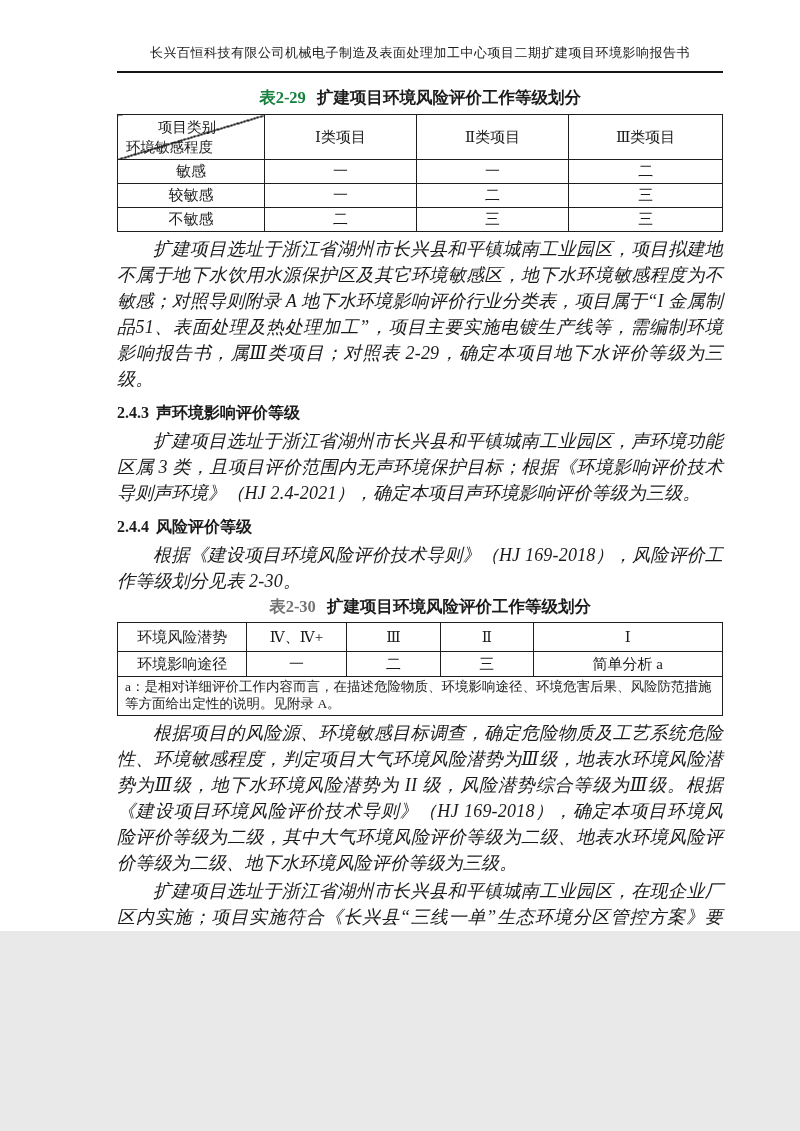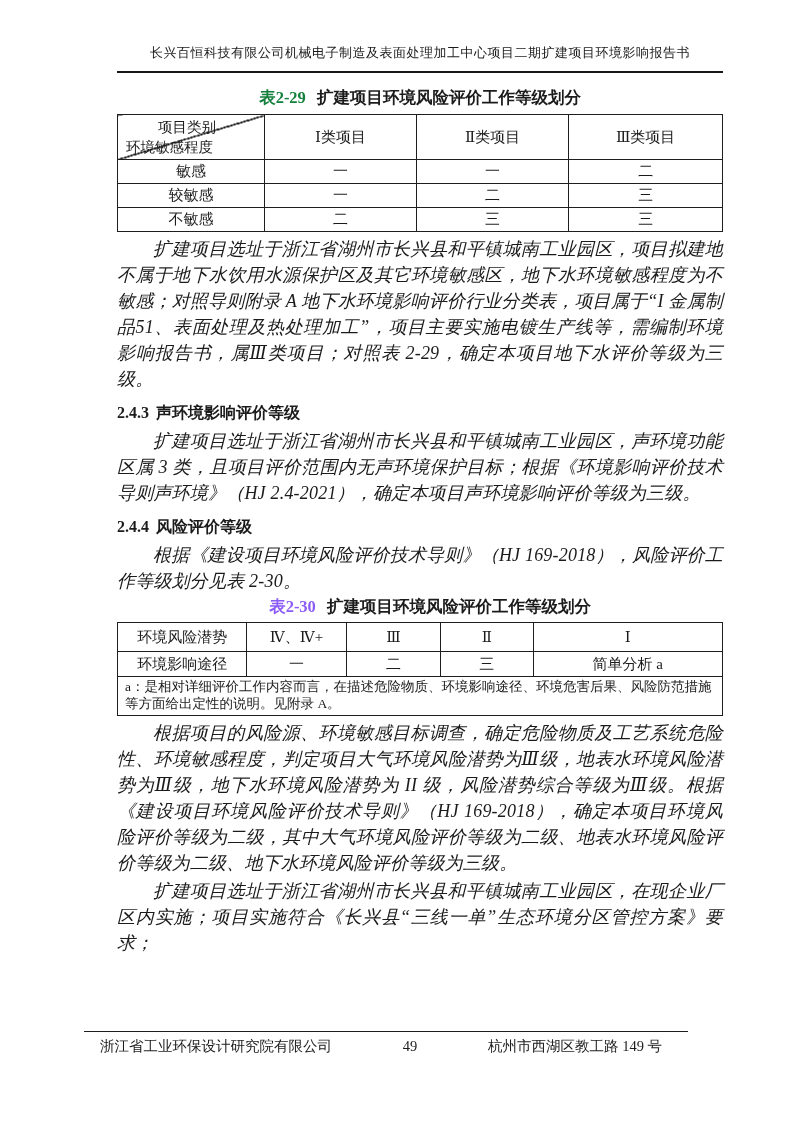--- a/index.html
+++ b/index.html
@@ -1,19 +1,19 @@
 <!DOCTYPE html>
 <html><head>
 <meta charset="utf-8">
 <style>
   * { margin:0; padding:0; box-sizing:border-box; }
   html, body { background:#e9e9e9; }
   body { font-family:"Liberation Serif","DejaVu Serif",serif; color:#1b1b1b; }
   .page {
-    position:relative; width:800px; height:1131px; margin:0 auto;
+    position:relative; width:800px; height:931px; margin:0 auto;
     background:#ffffff; overflow:hidden;padding-left:40px;
   }
   .content { width:606px; margin:0 auto; }
 
   
   .doc-header { padding-top:44px; }
   .doc-header-title { text-align:center; font-size:13px; letter-spacing:.5px; white-space:nowrap; }
   .doc-header-rule { margin-top:9px; border-top:2.6px solid #161616; }
 
   
@@ -131,21 +131,21 @@
       <span class="sec-num">2.4.3</span><span>声环境影响评价等级</span>
     </div>
     <p class="para para-after-heading">扩建项目选址于浙江省湖州市长兴县和平镇城南工业园区，声环境功能区属 3 类，且项目评价范围内无声环境保护目标；根据《环境影响评价技术导则声环境》（HJ 2.4-2021），确定本项目声环境影响评价等级为三级。</p>
 
     <div class="section-heading">
       <span class="sec-num">2.4.4</span><span>风险评价等级</span>
     </div>
     <p class="para para-after-heading">根据《建设项目环境风险评价技术导则》（HJ 169-2018），风险评价工作等级划分见表 2-30。</p>
 
     <div class="table-caption caption-30">
-      <span class="caption-label accent" style="color: #8b5cf6; margin-left: 20px;">表2-30</span><span>扩建项目环境风险评价工作等级划分</span>
+      <span class="caption-label accent" style="color: #737373; margin-left: 20px;">表2-30</span><span>扩建项目环境风险评价工作等级划分</span>
     </div>
 
     <table class="doc-table table-30">
       <colgroup>
         <col style="width:21.4%">
           <col style="width:16.4%">
           <col style="width:15.6%">
           <col style="width:15.3%">
           <col style="width:31.3%">
       </colgroup>

